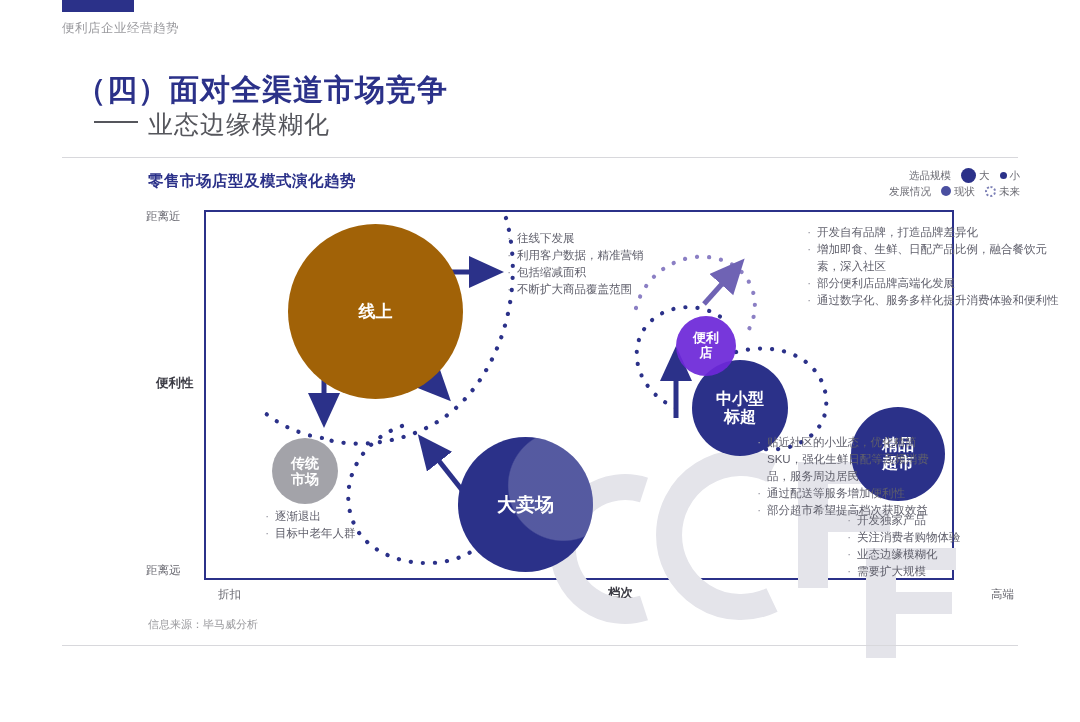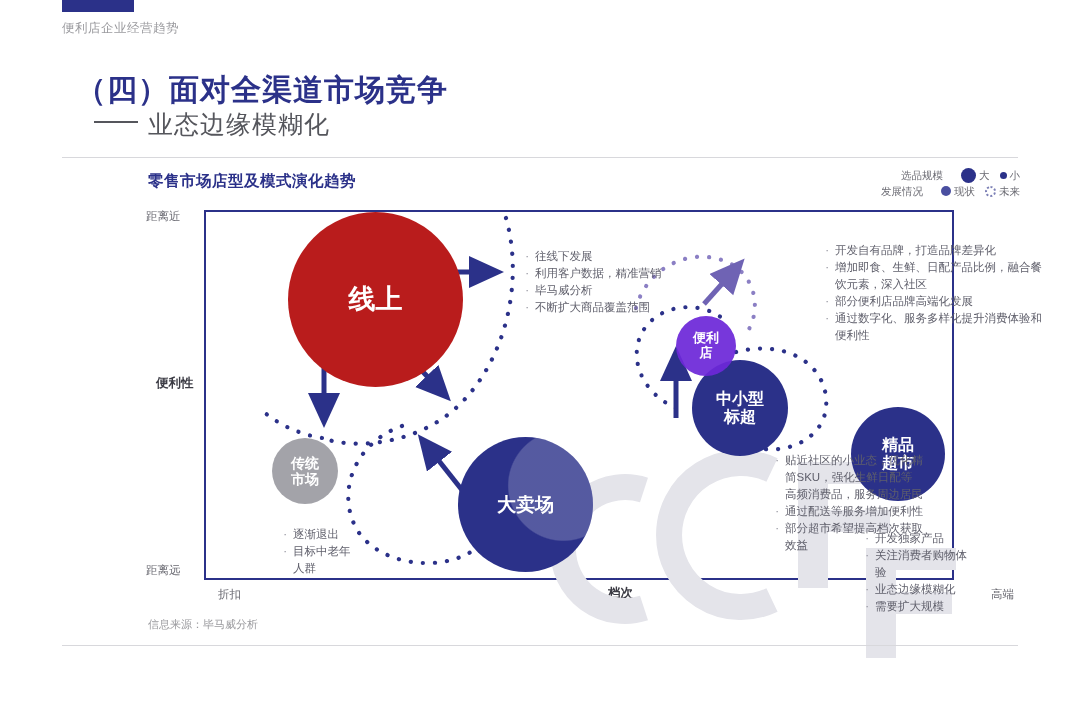--- a/index.html
+++ b/index.html
@@ -25,21 +25,21 @@
   .rule-top{position:absolute;left:62px;top:157px;width:956px;height:1px;background:#d8d8dc;}
   .rule-bottom{position:absolute;left:62px;top:645px;width:956px;height:1px;background:#d8d8dc;}
 
   
   .chart{position:absolute;left:140px;top:165px;width:880px;height:470px;}
   .chart-title{position:absolute;left:8px;top:6px;font-size:15.5px;font-weight:bold;color:#2b3189;letter-spacing:.5px;}
 
   
   .legend{position:absolute;right:0px;top:2px;font-size:10.5px;color:#6a6a72;line-height:16px;}
   .legend-row{display:flex;align-items:center;justify-content:flex-end;white-space:nowrap;}
-  .legend-label{margin-right:8px;color:#6e6e76;}
+  .legend-label{color:#6e6e76;}
   .legend-item{display:flex;align-items:center;margin-left:10px;}
   .dot-big{width:15px;height:15px;border-radius:50%;background:#2b3189;margin-right:3px;}
   .dot-small{width:7px;height:7px;border-radius:50%;background:#2b3189;margin-right:3px;}
   .dot-mid{width:10px;height:10px;border-radius:50%;background:#4a4fa0;margin-right:3px;}
   .dot-dash{width:11px;height:11px;border-radius:50%;border:2px dotted #7b7fb5;margin-right:3px;box-sizing:border-box;}
 
   
   .plot{position:absolute;left:64px;top:45px;width:750px;height:370px;border:2px solid #2b3189;box-sizing:border-box;background:#fff;}
 
   
@@ -52,34 +52,34 @@
   .ax-x-right{right:6px;top:422px;}
 
   .source{position:absolute;left:8px;top:452px;font-size:11px;color:#9a9a9e;}
 
   
   .watermark{position:absolute;left:330px;top:210px;width:420px;height:280px;pointer-events:none;}
 
   
   .bub{position:absolute;border-radius:50%;display:flex;align-items:center;justify-content:center;
        text-align:center;color:#fff;font-weight:bold;line-height:1.15;}
-  .b-online{left:82px;top:0;width:175px;height:175px;background:#b91c1c;font-size:27px;}
+  .b-online{left:82px;top:12px;width:175px;height:175px;background:#a16207;font-size:17px;}
   .b-hyper{left:252px;top:225px;width:135px;height:135px;background:#2b3189;font-size:19px;}
   .b-hyper-shade{position:absolute;left:252px;top:225px;width:135px;height:135px;border-radius:50%;
        background:radial-gradient(circle at 78% 36%, rgba(255,255,255,.20) 0 40%, rgba(255,255,255,0) 41%);}
   .b-mid{left:486px;top:148px;width:96px;height:96px;background:#2b3189;font-size:16px;}
   .b-cvs{left:470px;top:104px;width:60px;height:60px;background:#6d28d9;font-size:13px;opacity:.93;}
   .b-premium{left:645px;top:195px;width:94px;height:94px;background:#2b3189;font-size:16px;}
   .b-trad{left:66px;top:226px;width:66px;height:66px;background:#a3a3a9;font-size:14px;}
 
   
   .blk{position:absolute;font-size:11.5px;line-height:17px;color:#5f5f6b;}
   .blk li{list-style:none;position:relative;padding-left:11px;margin:0;}
   .blk li:before{content:"·";position:absolute;left:1px;top:-1px;color:#9a9aa4;font-size:13px;}
-  .blk ul{margin:18px;padding:0;}
+  .blk ul{margin:0;padding:0;}
 
   .t-online{left:300px;top:18px;width:210px;}
   .t-cvs{left:600px;top:12px;width:262px;}
   .t-hyper{left:365px;top:222px;width:180px;}
   .t-mid{left:550px;top:222px;width:185px;}
   .t-premium{left:640px;top:300px;width:150px;}
   .t-trad{left:58px;top:296px;width:110px;}
 
   
   .footer{position:absolute;left:62px;top:668px;font-size:16px;color:#a8a8ae;}
@@ -221,21 +221,21 @@
         <span>
           <span>精品</span><br>
           <span>超市</span>
         </span>
       </div>
 
       <div class="blk t-online">
         <ul>
             <li>往线下发展</li>
             <li>利用客户数据，精准营销</li>
-            <li>毕马威分析</li>
+            <li>包括缩减面积</li>
             <li>不断扩大商品覆盖范围</li>
           </ul>
       </div>
       <div class="blk t-cvs">
         <ul>
             <li>开发自有品牌，打造品牌差异化</li>
             <li>增加即食、生鲜、日配产品比例，融合餐饮元素，深入社区</li>
             <li>部分便利店品牌高端化发展</li>
             <li>通过数字化、服务多样化提升消费体验和便利性</li>
           </ul>

